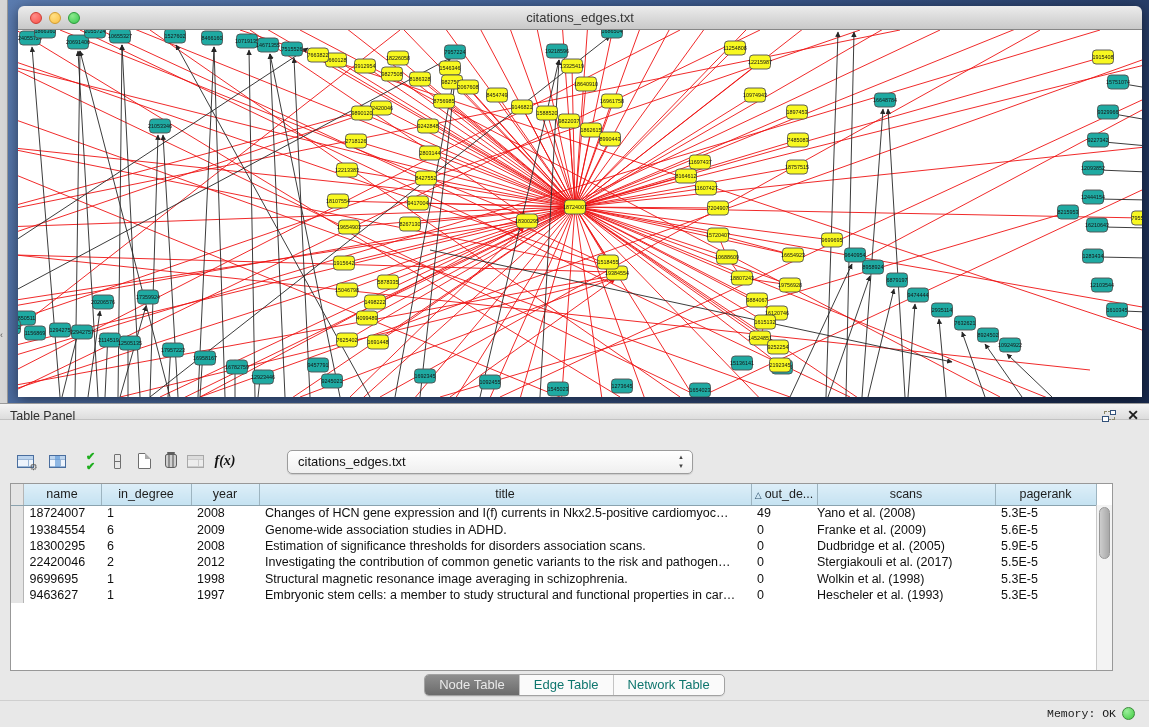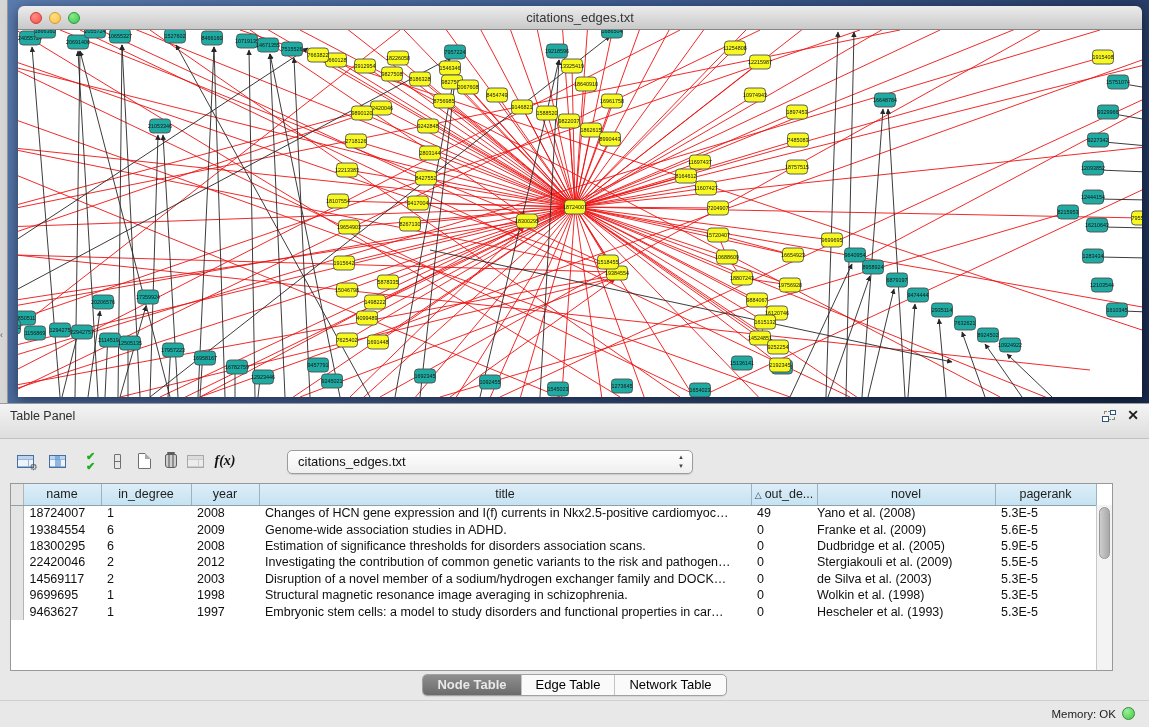--- a/index.html
+++ b/index.html
@@ -24,21 +24,21 @@
   .tl.red    { left:12px; background:radial-gradient(circle at 35% 30%,#ff8d88,#f95148); border:1px solid #ce3c34; }
   .tl.yellow { left:31px; background:radial-gradient(circle at 35% 30%,#ffe084,#fbbf45); border:1px solid #d19c2f; }
   .tl.green  { left:50px; background:radial-gradient(circle at 35% 30%,#8ce98c,#35c64e); border:1px solid #2b9a3a; }
   .win-title { position:absolute; left:0; right:0; top:4px; text-align:center;
                font-size:13px; color:#353535; }
   .canvas { flex:1; background:#ffffff; position:relative; overflow:hidden; border-radius:0; }
   .canvas svg { display:block; }
 
   
   .table-panel { position:absolute; left:0; top:403px; width:1149px; height:324px; background:#e8e8e8; }
-  .panel-header { position:absolute; left:0; top:0; width:100%; height:36px;
+  .panel-header { position:absolute; left:0; top:0; width:100%; height:17px;
                   background:linear-gradient(#f4f4f4,#dddddd);
                   border-top:1px solid #9a9a9a; border-bottom:1px solid #c2c2c2; }
   .panel-title { position:absolute; left:10px; top:5px; font-size:12.5px; color:#2e2e2e; }
   .panel-hdr-icons { position:absolute; right:10px; top:4px; display:flex; gap:12px; align-items:center; }
   .float-ic { width:11px; height:9px; border:1px dashed #8a8668; position:relative; background:transparent; }
   .float-ic::after { content:''; position:absolute; width:5px; height:4px; border:1px solid #33527a;
                      background:#fff; left:-3px; bottom:-3px; }
   .float-ic::before { content:''; position:absolute; width:4px; height:3px; border:1px solid #33527a;
                       background:#fff; right:-2px; top:-2px; }
   .close-x { font-size:14px; font-weight:bold; color:#1d1d1d; line-height:14px; cursor:pointer; }
@@ -87,27 +87,27 @@
   .sort-tri { font-size:9px; color:#274a66; margin-right:3px; }
   .vscroll { position:absolute; right:0; top:21px; bottom:0; width:16px; background:#f3f3f3;
              border-left:1px solid #c8c8c8; }
   .vthumb { position:absolute; left:2px; top:2px; width:11px; height:52px; border-radius:6px;
             background:linear-gradient(90deg,#cdcdcd,#a9a9a9); border:1px solid #979797; cursor:pointer; }
 
   
   .tabsbar { position:absolute; left:0; top:271px; width:100%; text-align:center; }
   .seg { display:inline-flex; border:1px solid #a2a2a2; border-radius:5px; overflow:hidden;
          background:#fafafa; height:22px; box-shadow:0 1px 1px rgba(0,0,0,.08); }
-  .seg .tab { padding:2px 14px 0 14px; font-size:13px; color:#000000; cursor:pointer; border-left:1px solid #c4c4c4; }
-  .seg .tab:first-child { border-left:none;font-weight:bold; }
+  .seg .tab { padding:2px 14px 0 14px; font-size:13px; color:#0f766e; cursor:pointer; border-left:1px solid #c4c4c4; }
+  .seg .tab:first-child { border-left:none; }
   .seg .tab.active { background:linear-gradient(#8f8f8f,#6b6b6b); color:#e9e9e9; }
 
   .status-strip { position:absolute; left:0; top:297px; right:0; bottom:0; border-top:1px solid #cfcfcf; }
-  .mem { position:absolute; right:14px; top:6px; display:flex; align-items:center; gap:6px;
-         font-size:11.5px; color:#1c1c1c; }
+  .mem { position:absolute; right:14px; top:6px; display:flex; align-items:flex-start; gap:6px;
+         font-size:11.5px; color:#1c1c1c;font-family:Liberation Mono, monospace; }
   .memdot { width:13px; height:13px; border-radius:50%; border:1px solid #3a8a3a;
             background:radial-gradient(circle at 35% 30%,#9cef9c,#3ecb3e); }
 </style>
 </head>
 <body>
 
 <div class="screen">
 
   <div class="network-region">
     <div class="desktop"></div>
@@ -877,21 +877,21 @@
             <col style="width:101px">
         </colgroup>
         <thead id="grid-head">
             <tr>
               <th class="gutter"></th>
               <th>name</th>
               <th>in_degree</th>
               <th>year</th>
               <th>title</th>
               <th><span class="sort-tri">△</span>out_de...</th>
-              <th>novel</th>
+              <th>scans</th>
               <th>pagerank</th>
             </tr>
           </thead>
         <tbody id="grid-body">
             <tr>
               <td class="gutter"></td>
               <td>18724007</td>
               <td>1</td>
               <td>2008</td>
               <td>Changes of HCN gene expression and I(f) currents in Nkx2.5-positive cardiomyoc…</td>
@@ -919,49 +919,39 @@
               <td class="c-center">Dudbridge et al. (2005)</td>
               <td>5.9E-5</td>
             </tr>
             <tr>
               <td class="gutter"></td>
               <td>22420046</td>
               <td>2</td>
               <td>2012</td>
               <td>Investigating the contribution of common genetic variants to the risk and pathogen…</td>
               <td>0</td>
-              <td class="c-center">Stergiakouli et al. (2009)</td>
+              <td class="c-center">Stergiakouli et al. (2017)</td>
               <td>5.5E-5</td>
-            </tr>
-            <tr>
-              <td class="gutter"></td>
-              <td>14569117</td>
-              <td>2</td>
-              <td>2003</td>
-              <td>Disruption of a novel member of a sodium/hydrogen exchanger family and DOCK…</td>
-              <td>0</td>
-              <td class="c-center">de Silva et al. (2003)</td>
-              <td>5.3E-5</td>
             </tr>
             <tr>
               <td class="gutter"></td>
               <td>9699695</td>
               <td>1</td>
               <td>1998</td>
               <td>Structural magnetic resonance image averaging in schizophrenia.</td>
               <td>0</td>
               <td class="c-center">Wolkin et al. (1998)</td>
               <td>5.3E-5</td>
             </tr>
             <tr>
               <td class="gutter"></td>
               <td>9463627</td>
               <td>1</td>
               <td>1997</td>
-              <td>Embryonic stem cells: a model to study disorders and functional properties in car…</td>
+              <td>Embryonic stem cells: a member to study structural and functional properties in car…</td>
               <td>0</td>
               <td class="c-center">Hescheler et al. (1993)</td>
               <td>5.3E-5</td>
             </tr>
           </tbody>
       </table>
       <div class="vscroll">
         <div class="vthumb"></div>
       </div>
     </div>

